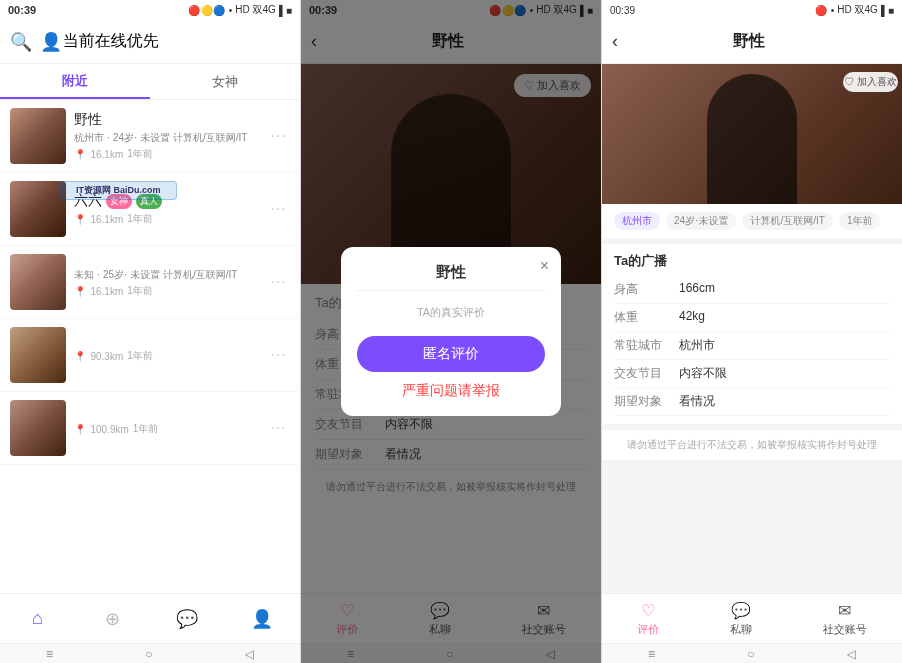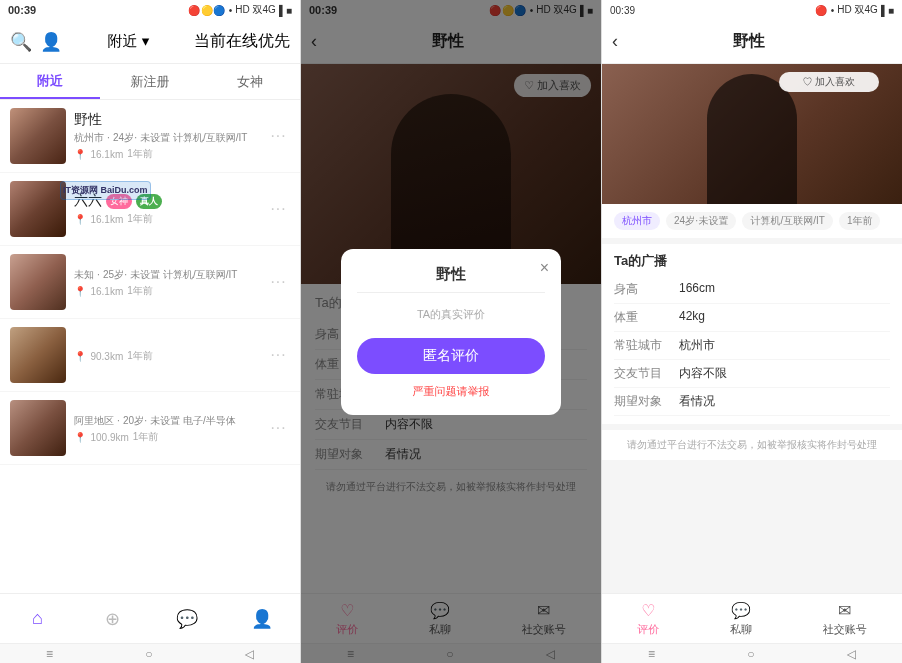--- a/index.html
+++ b/index.html
@@ -121,21 +121,21 @@
       align-items: center;
       gap: 4px;
     }
     .badge {
       font-size: 9px;
       padding: 1px 4px;
       border-radius: 8px;
       color: #fff;
     }
     .badge-pink { background: #ff6b9d; }
-    .badge-green { background: #4caf50; font-weight: bold; }
+    .badge-green { background: #4caf50; }
     .user-tags {
       font-size: 10px;
       color: #888;
       margin-top: 2px;
     }
     .user-location {
       font-size: 10px;
       color: #aaa;
       margin-top: 2px;
       display: flex;
@@ -334,21 +334,21 @@
       color: #fff;
       border: none;
       border-radius: 20px;
       height: 36px;
       font-size: 14px;
       cursor: pointer;
       margin-bottom: 10px;
     }
     .modal-report {
       text-align: center;
-      font-size: 11px;
+      font-size: 14px;
       color: #ff4444;
       cursor: pointer;
     }
 
     
     .phone-right {
       width: 300px;
       height: 663px;
       background: #f5f5f5;
       display: flex;
@@ -390,28 +390,27 @@
       left: 50%;
       transform: translateX(-50%);
       width: 90px;
       height: 130px;
       background: rgba(0,0,0,0.6);
       border-radius: 45px 45px 0 0;
     }
     .pd-like {
       position: absolute;
       top: 8px;
-      right: 23px;
+      right: 4px;
       background: rgba(255,255,255,0.9);
       border-radius: 12px;
-      padding: 3px 24px;
+      padding: 3px 1px;
       font-size: 10px;
       color: #555;
       cursor: pointer;
-      font-family: Liberation Serif, serif;
     }
 
     .pd-user-info {
       background: #fff;
       padding: 8px 12px;
     }
     .pd-user-tags {
       display: flex;
       gap: 6px;
       flex-wrap: wrap;
@@ -493,31 +492,27 @@
       <span>HD 双4G</span>
       <span>▌■</span>
     </div>
   </div>
 
   <div class="nav-bar">
     <div class="nav-icons">
       <span style="font-size:18px;cursor:pointer;">🔍</span>
       <span style="font-size:18px;cursor:pointer;">👤</span>
     </div>
-    <div class="nav-title" style="cursor:pointer;">
-      <span>附近 ▾</span>
-    </div>
     <div class="nav-right">
       <span class="filter-btn">当前在线优先</span>
     </div>
   </div>
 
   <div class="tab-row">
     <div class="tab active">附近</div>
-    <div class="tab">新注册</div>
     <div class="tab">女神</div>
   </div>
 
   <div class="user-list">
 
     <div class="user-item">
       <div class="user-avatar">
         <div class="avatar-img" style="background: linear-gradient(135deg, #c0917a 0%, #7a5040 50%, #4a2515 100%);"></div>
       </div>
       <div class="user-info">
@@ -550,21 +545,21 @@
           <span class="badge badge-green">真人</span>
         </div>
         <div class="user-location">
           <span>📍</span>
           <span>16.1km</span>
           <span>1年前</span>
         </div>
       </div>
       <span class="more-btn">···</span>
 
-      <div style="position:absolute;top:8px;left:60px;background:rgba(0,100,200,0.15);border:1px solid rgba(0,100,200,0.3);border-radius:4px;padding:2px 2px;z-index:10;">
+      <div style="position:absolute;top:8px;left:60px;background:rgba(0,100,200,0.15);border:1px solid rgba(0,100,200,0.3);border-radius:4px;padding:2px 15px;z-index:10;">
         <div style="font-size:9px;color:#336;font-weight:600;">IT资源网 BaiDu.com</div>
       </div>
     </div>
 
     <div class="user-item">
       <div class="user-avatar">
         <div class="avatar-img" style="background: linear-gradient(135deg, #c8a090 0%, #906050 50%, #503020 100%);"></div>
       </div>
       <div class="user-info">
         <div class="user-tags">
@@ -594,26 +589,20 @@
         </div>
       </div>
       <span class="more-btn">···</span>
     </div>
 
     <div class="user-item">
       <div class="user-avatar">
         <div class="avatar-img" style="background: linear-gradient(135deg, #b89080 0%, #7a5040 50%, #402010 100%);"></div>
       </div>
       <div class="user-info">
-        <div class="user-tags">
-          <span>阿里地区</span>
-          · <span>20岁</span>·
-          <span>未设置</span>
-          <span>电子/半导体</span>
-        </div>
         <div class="user-location">
           <span>📍</span>
           <span>100.9km</span>
           <span>1年前</span>
         </div>
       </div>
       <span class="more-btn">···</span>
     </div>
 
   </div>

